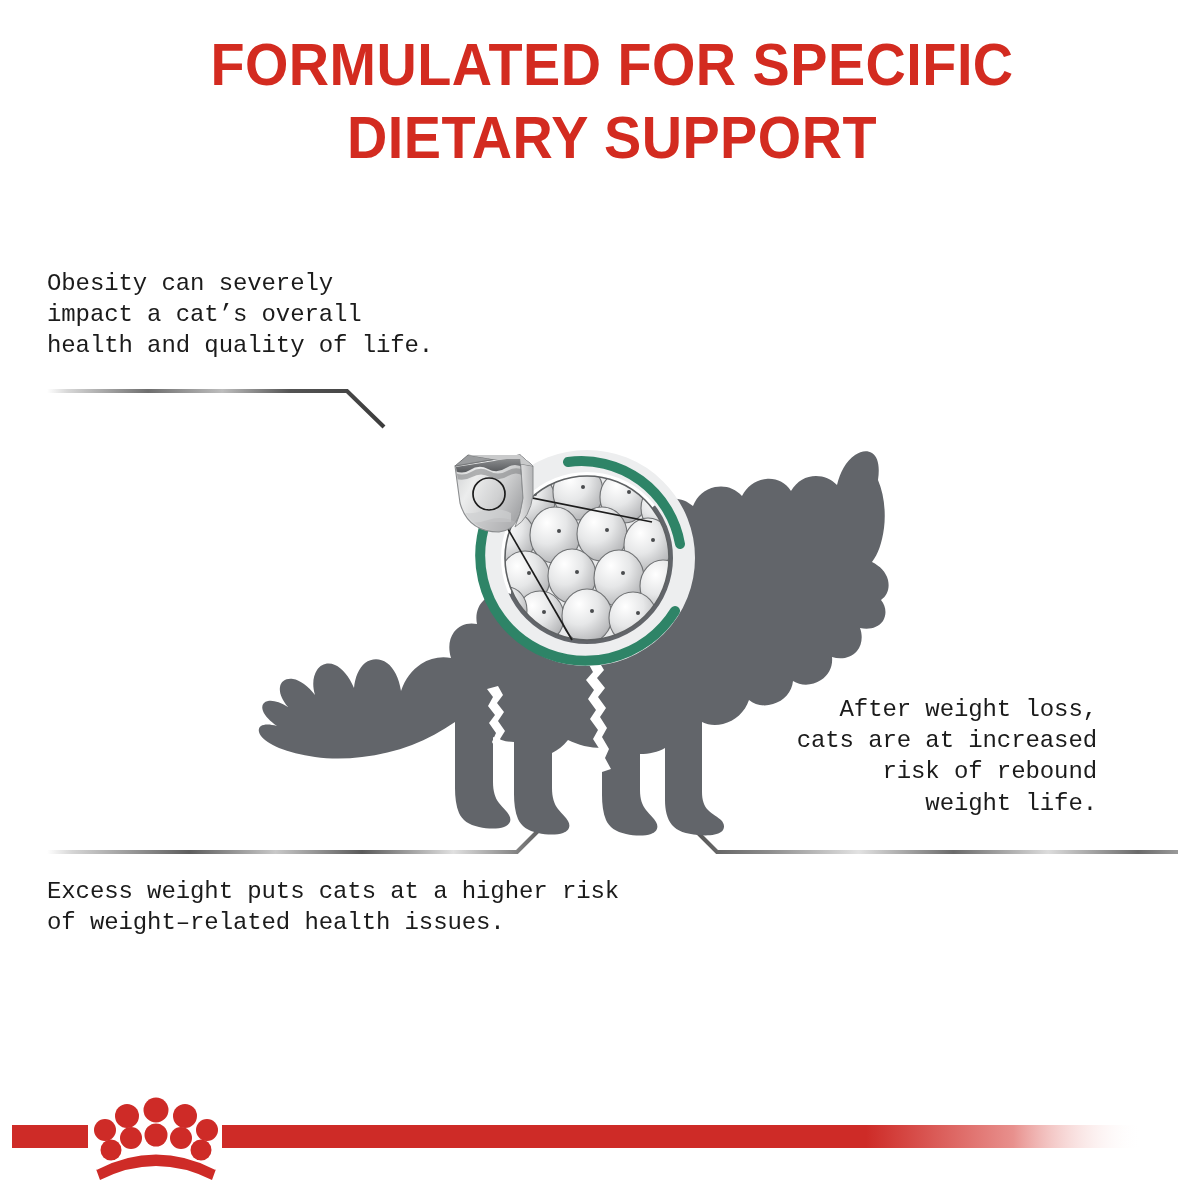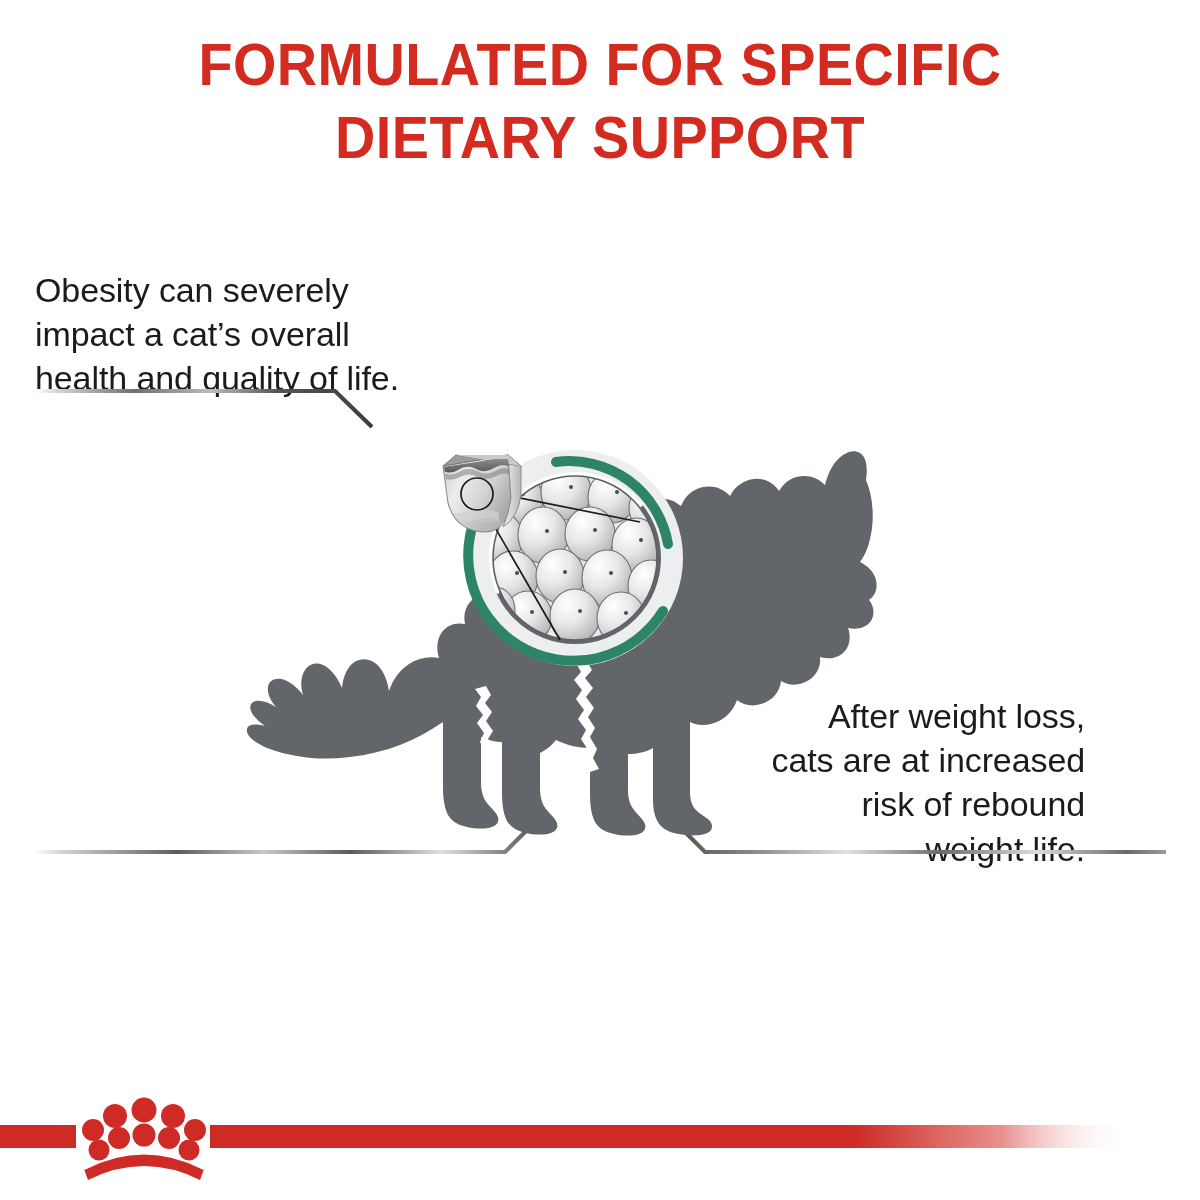--- a/index.html
+++ b/index.html
@@ -9,21 +9,21 @@
   body {
     width: 1200px;
     height: 1200px;
     background: #ffffff;
     font-family: "Liberation Sans", sans-serif;
     overflow: hidden;
     position: relative;
   }
   #canvas {
     position: absolute;
-    left: 0; top: 0;
+    left: 12px; top: 0;
     width: 1120px;
     height: 1200px;
   }
 
   
   .title {
     position: absolute;
     left: 0;
     top: 28px;
     width: 1200px;
@@ -36,22 +36,22 @@
     letter-spacing: 0.5px;
     transform: scaleX(0.93);
     transform-origin: 50% 0;
   }
   .title-line { display: block; white-space: nowrap; }
 
   
   .callout {
     position: absolute;
     color: #1b1b1b;
-    font-family: Liberation Sans, sans-serif;
-    font-size: 34px;
+    font-family: Liberation Mono, monospace;
+    font-size: 24px;
     line-height: 1.30;
     letter-spacing: -0.1px;
     white-space: pre-line;
   }
   #callout-topleft {
     left: 35px;
     top: 268px;
     width: 420px;
     text-align: left;
   }
@@ -89,20 +89,22 @@
 
   <div class="callout" id="callout-topleft">Obesity can severely
 impact a cat’s overall
 health and quality of life.</div>
 
   <div class="callout" id="callout-right">After weight loss,
 cats are at increased
 risk of rebound
 weight life.</div>
 
+  <div class="callout" id="callout-bottomleft">Excess weight puts cats at a higher risk
+of weight–related health issues.</div>
 
   <svg width="1200" height="1200" viewBox="0 0 1200 1200" style="position:absolute;left:0;top:0;">
     <defs>
 
       <linearGradient id="gradLineTop" x1="0" y1="0" x2="1" y2="0">
         <stop offset="0" stop-color="#ffffff"></stop>
         <stop offset="0.06" stop-color="#d8d8d8"></stop>
         <stop offset="0.30" stop-color="#6e6e6e"></stop>
         <stop offset="0.52" stop-color="#bdbdbd"></stop>
         <stop offset="0.72" stop-color="#545454"></stop>

